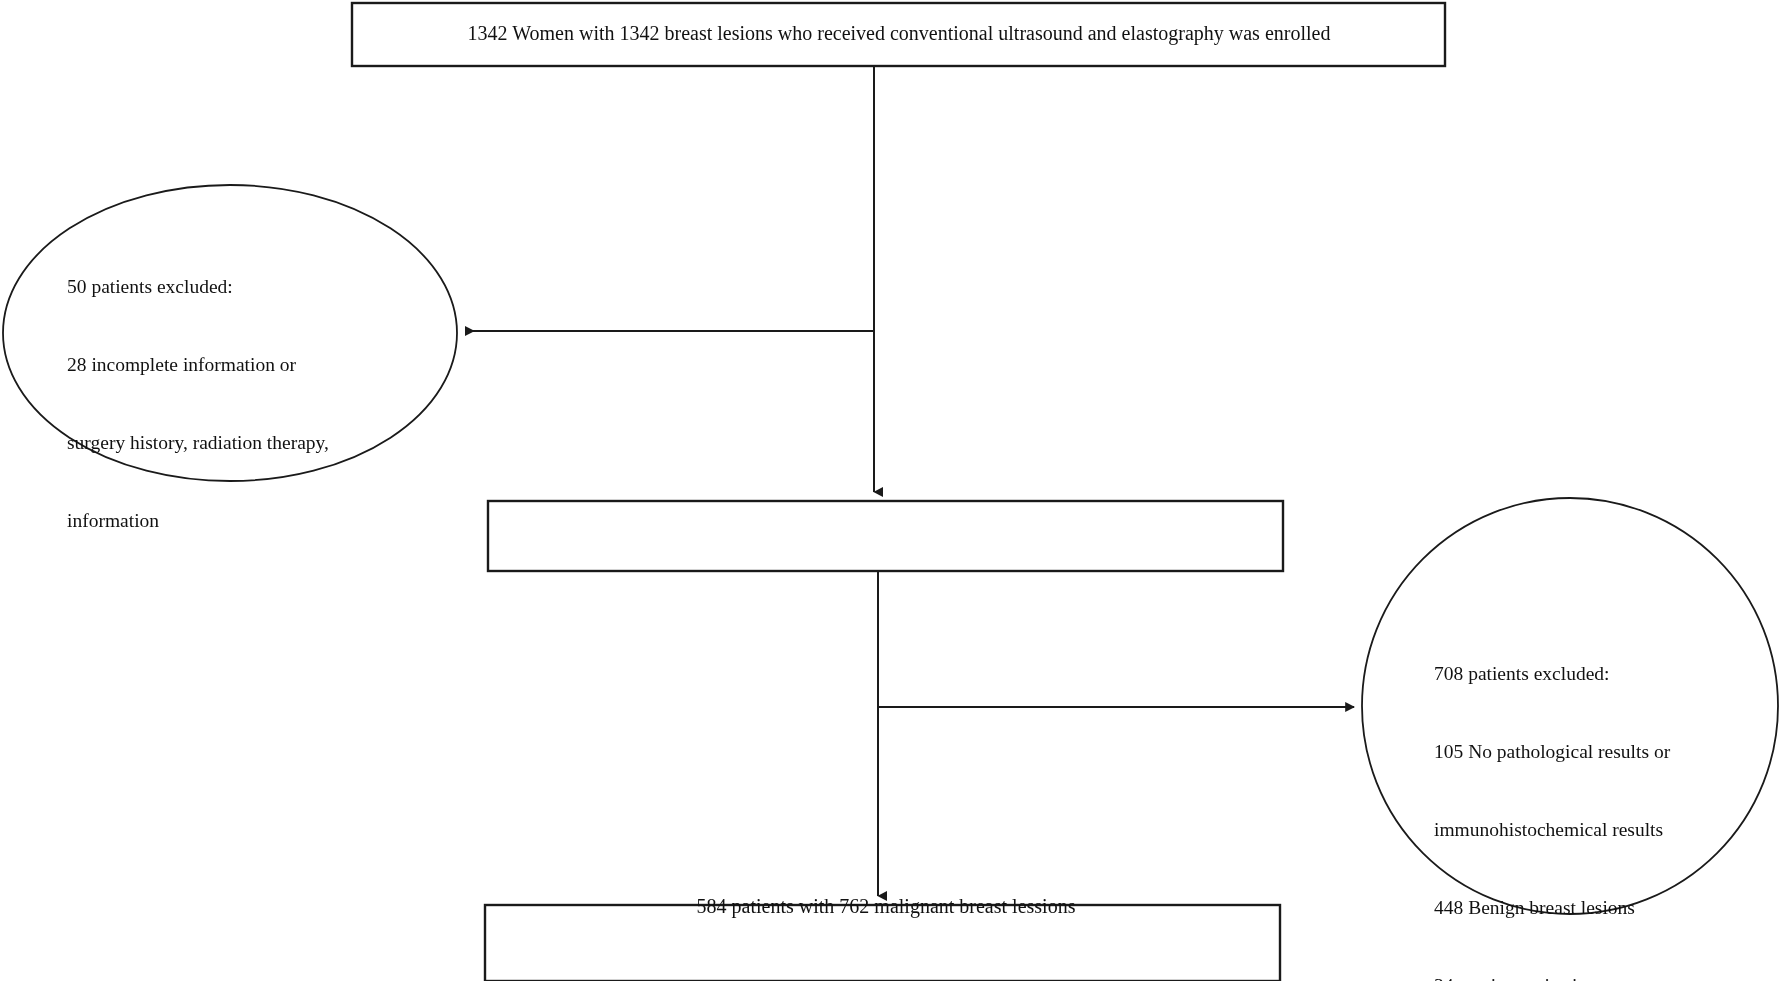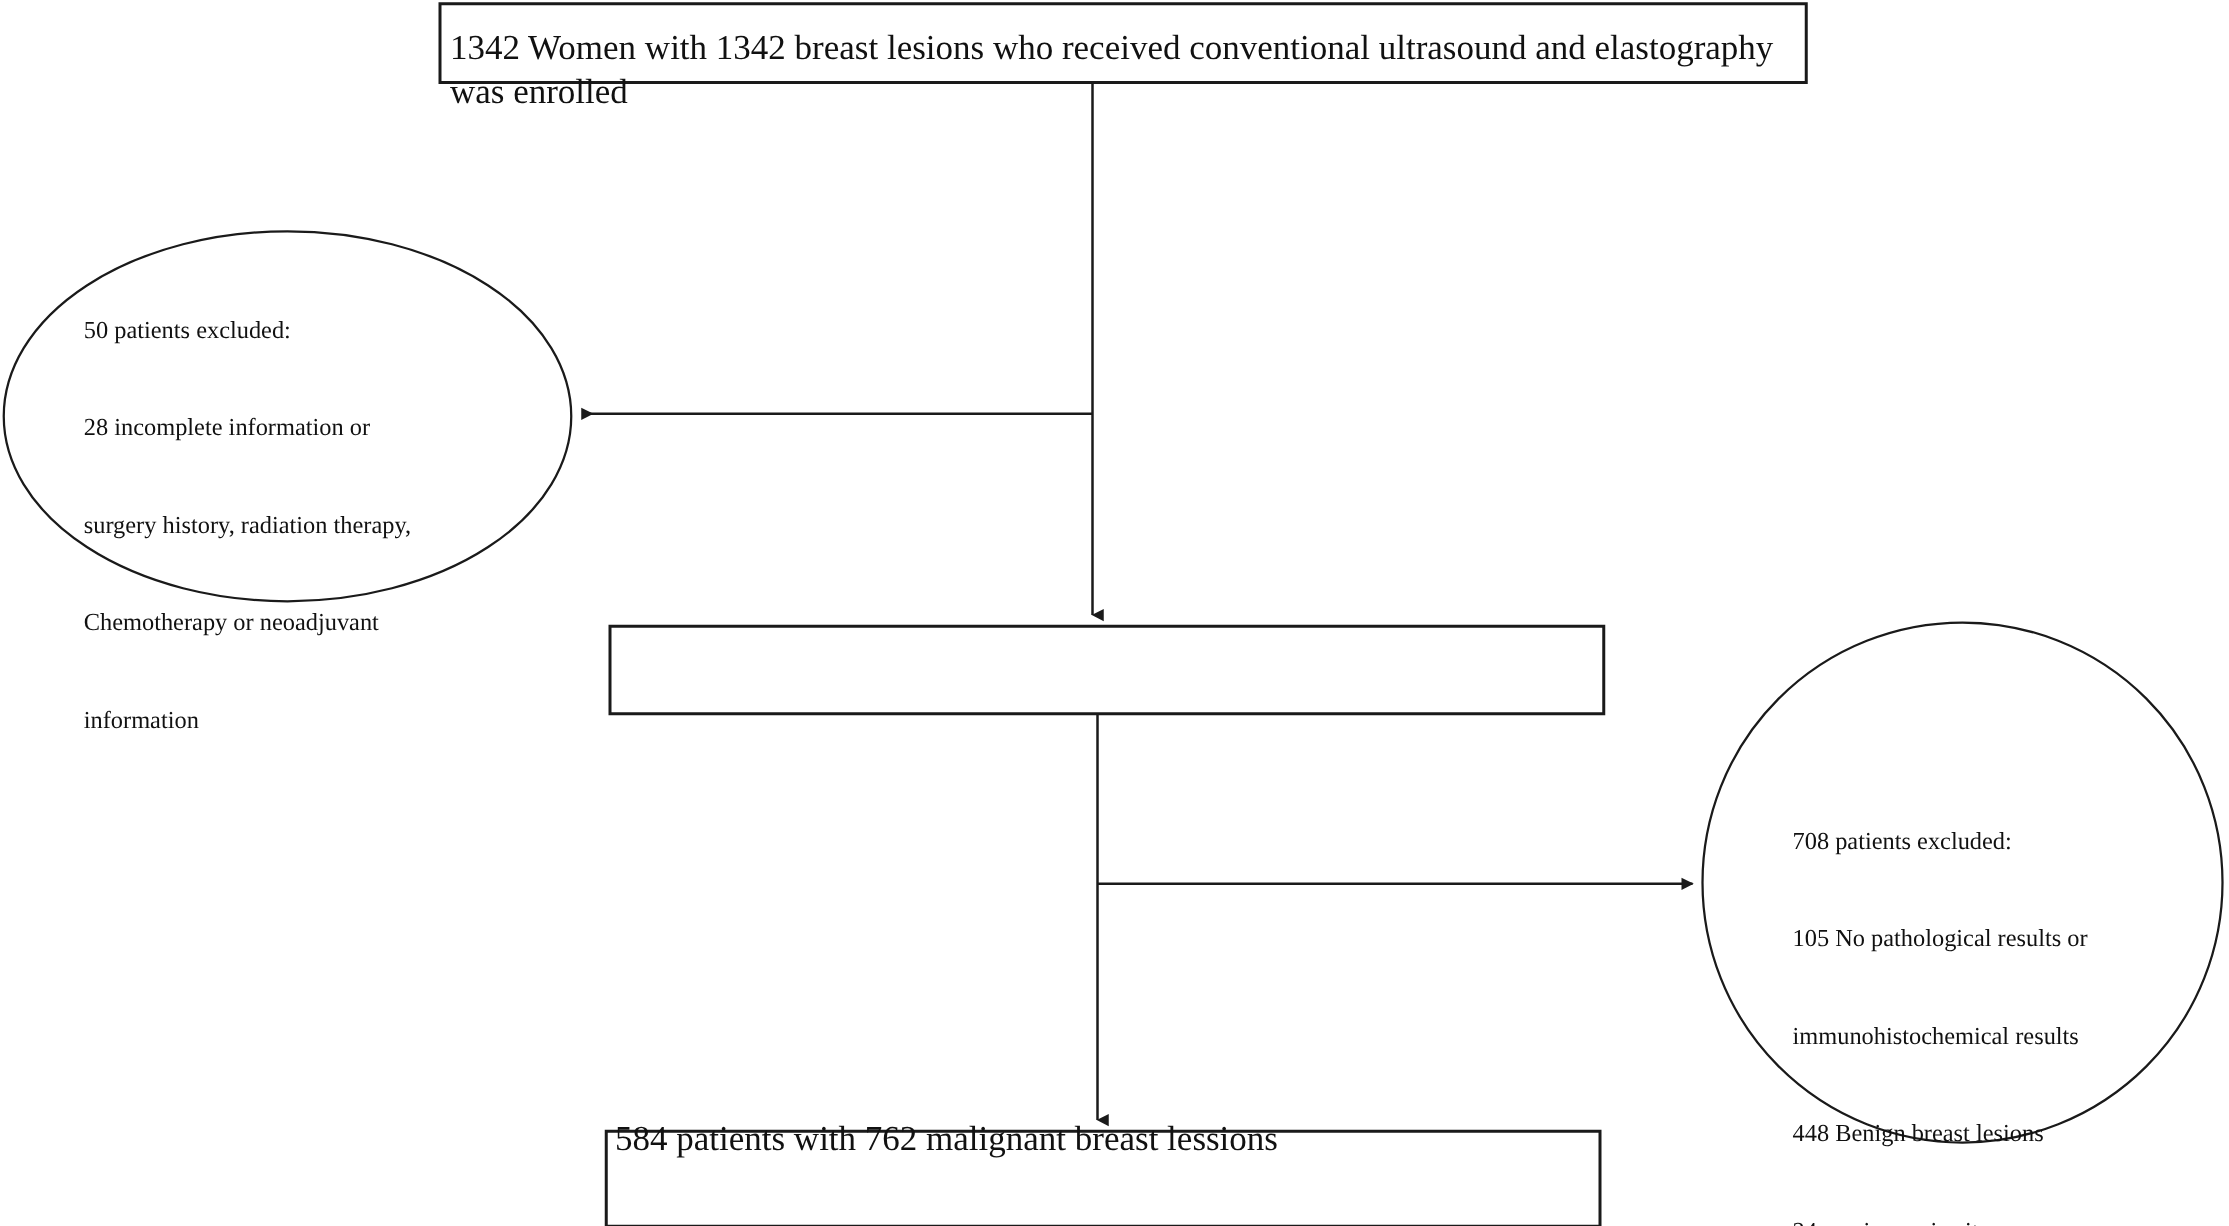--- a/index.html
+++ b/index.html
@@ -29,22 +29,22 @@
   .node-text {
     position: absolute;
     z-index: 3;
     font-family: "Liberation Serif", "DejaVu Serif", serif;
     color: #111111;
     white-space: pre-wrap;
     pointer-events: none;
   }
   
   .box-label {
-    text-align: left;
-    font-size: 28px;
+    text-align: center;
+    font-size: 20px;
     line-height: 1.25;
   }
   #top-box-text {
     left: 360px;
     top: 21px;
     width: 1078px;
   }
   #middle-box-text {
     left: 495px;
     top: 540px;
@@ -60,21 +60,21 @@
     text-align: left;
     font-size: 19.5px;
     line-height: 1.335;
   }
   .bullet-block .line {
     display: block;
     white-space: nowrap;
   }
   #left-ellipse-text {
     left: 67px;
-    top: 200px;
+    top: 222px;
     width: 330px;
   }
   #right-circle-text {
     left: 1434px;
     top: 609px;
     width: 320px;
   }
 </style>
 </head>
 <body>
@@ -112,21 +112,20 @@
 
     <line x1="878" y1="707" x2="1354" y2="707" stroke="#1a1a1a" stroke-width="2" marker-end="url(#arrow-right)"></line>
   </svg>
 
   <div class="node-text box-label" id="top-box-text">1342 Women with 1342 breast lesions who received conventional ultrasound and elastography was enrolled</div>
 
   <div class="node-text bullet-block" id="left-ellipse-text">
     <span class="line">50 patients excluded:</span>
     <span class="line">28 incomplete information or</span>
     <span class="line">surgery history, radiation therapy,</span>
-    <span class="line">Chemotherapy or neoadjuvant</span>
     <span class="line">information</span>
   </div>
 
 
   <div class="node-text bullet-block" id="right-circle-text">
     <span class="line">708 patients excluded:</span>
     <span class="line">105 No pathological results or</span>
     <span class="line">immunohistochemical results</span>
     <span class="line">448 Benign breast lesions</span>
     <span class="line">34 carcinoma in situ</span>

